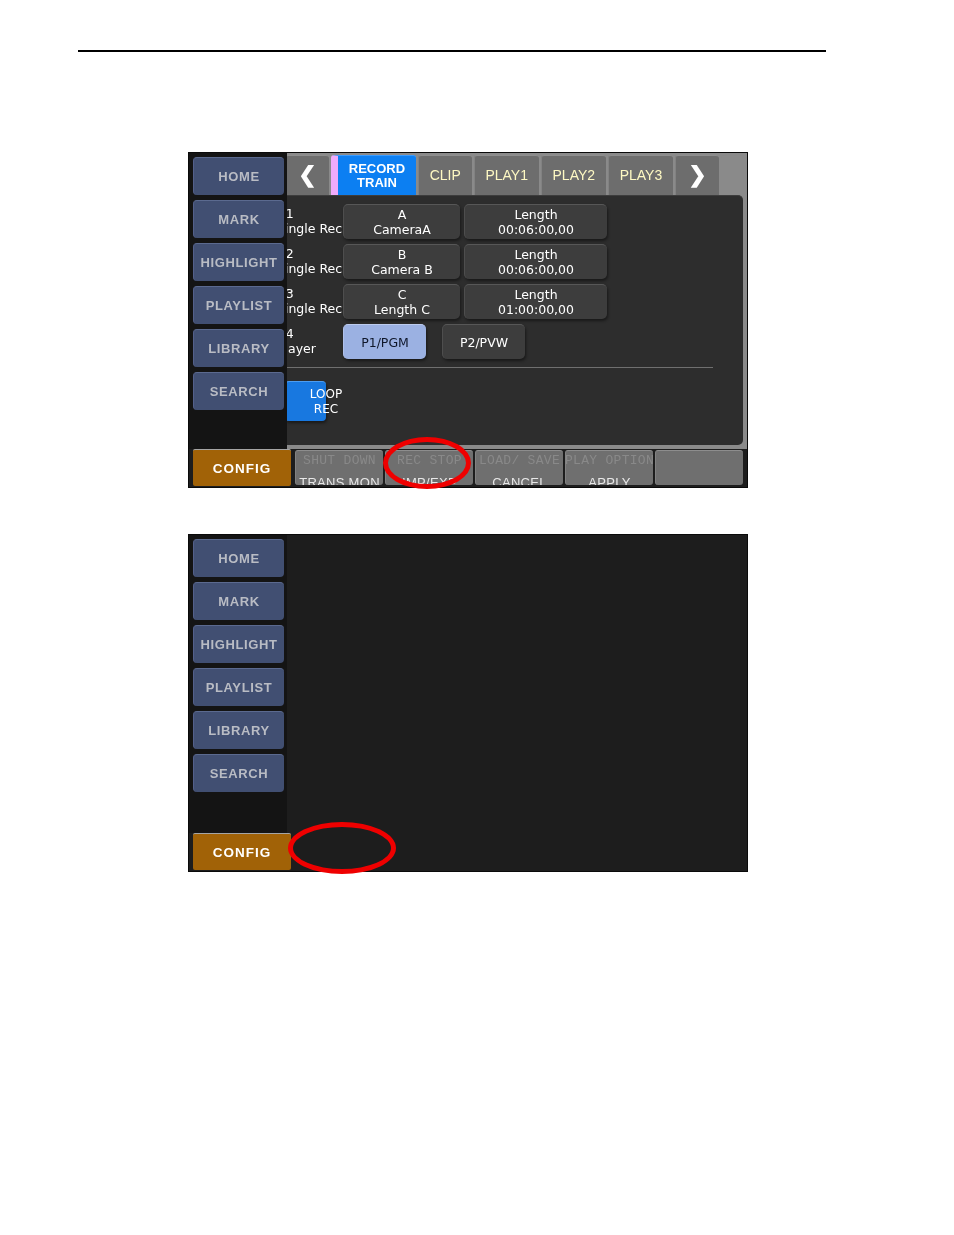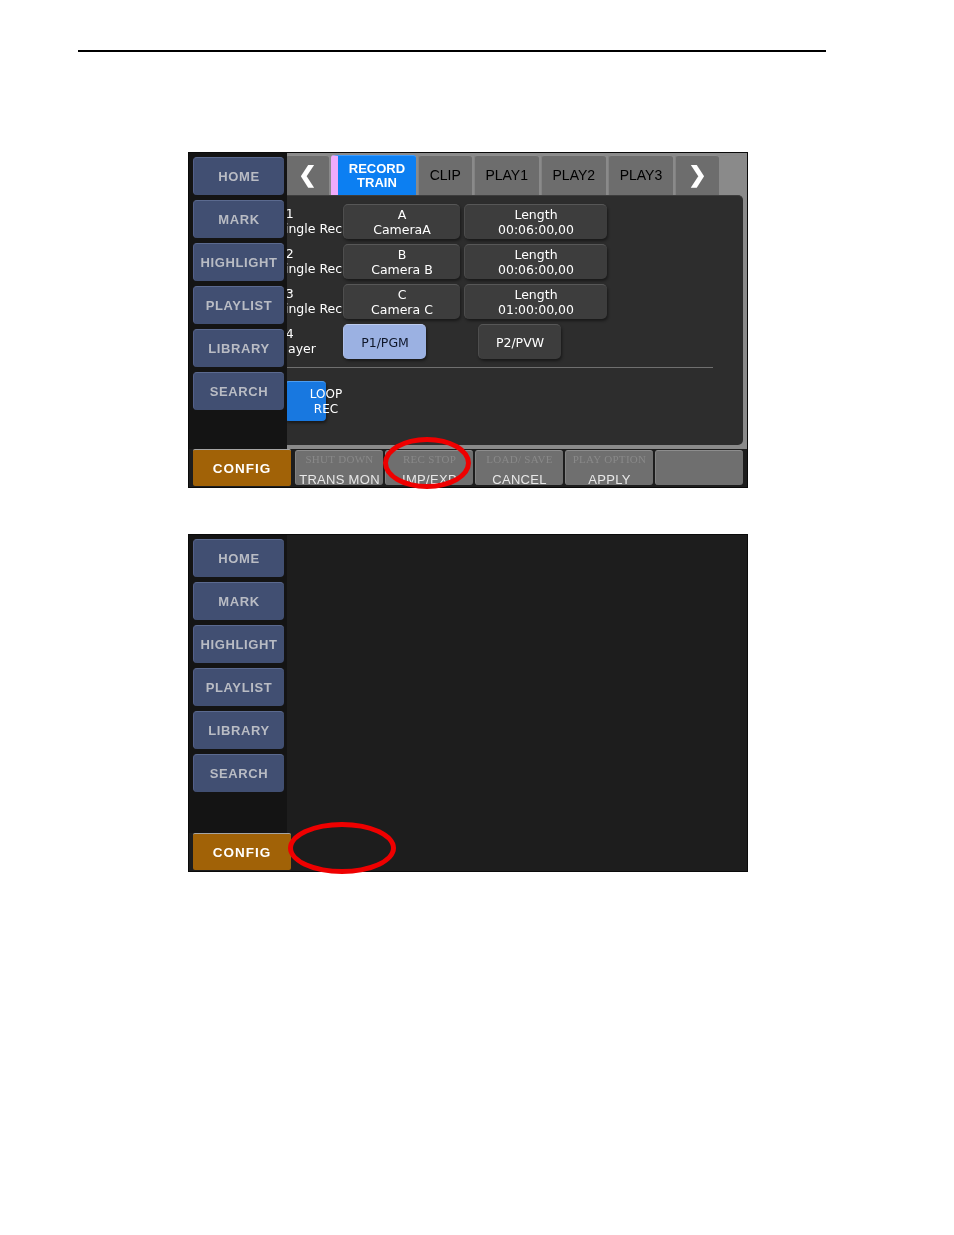--- a/index.html
+++ b/index.html
@@ -89,21 +89,21 @@
     flex: 0 0 40px;
     gap: 2px;
     padding-left: 2px;
   }
 
   .tab {
     background: #6d6d6d;
     border-top: 1px solid #8e8e8e;
     border-left: 1px solid #828282;
     border-radius: 3px 3px 0 0;
-    color: #000000;
+    color: #fef9c3;
     font-size: 14px;
     font-family: "Liberation Sans", sans-serif;
     display: flex;
     align-items: center;
     justify-content: center;
     text-align: center;
     line-height: 1.05;
     flex: 1 1 auto;
   }
 
@@ -183,21 +183,21 @@
   .rt-btn.len { width: 143px; flex: 0 0 143px; }
 
   .rt-btn.pgm {
     width: 83px; flex: 0 0 83px; margin-right: 16px;
     background: #9bb1e2;
     border-top: 1px solid #bccbee;
     border-left: 1px solid #b0c1ea;
     color: #0f172a;
     text-align: right;
   }
-  .rt-btn.pvw { width: 83px; flex: 0 0 83px; margin-left: 36px; }
+  .rt-btn.pvw { width: 83px; flex: 0 0 83px; }
 
   .divider-line {
     height: 1px;
     background: #6f6f6f;
     margin: 8px 30px 0 16px;
   }
 
   .loop-rec {
     margin: 13px 0 0 18px;
     width: 40px;
@@ -296,23 +296,23 @@
     display: flex;
     flex-direction: column;
     align-items: center;
     justify-content: flex-start;
     padding-top: 2px;
     min-width: 0;
     overflow: hidden;
   }
 
   .bbtn .top-lab {
-    font-size: 11px;
+    font-size: 13px;
     color: #898989;
-    font-family: Liberation Serif, serif;
+    font-family: Liberation Mono, monospace;
     letter-spacing: .3px;
     white-space: nowrap;
   }
 
   .bbtn .main-lab {
     font-size: 13px;
     color: #e8e8e8;
     font-family: "Liberation Sans", sans-serif;
     letter-spacing: .3px;
     white-space: nowrap;
@@ -417,21 +417,21 @@
             </div>
           </div>
 
           <div class="rt-row">
             <div class="rt-label">
               <div>C3</div>
               <div>Single Rec</div>
             </div>
             <div class="rt-btn src">
               <span>C</span>
-              <span>Camera C</span>
+              <span>Length C</span>
             </div>
             <div class="rt-btn len">
               <span>Length</span>
               <span>01:00:00,00</span>
             </div>
           </div>
 
           <div class="rt-row">
             <div class="rt-label">
               <div>C4</div>

